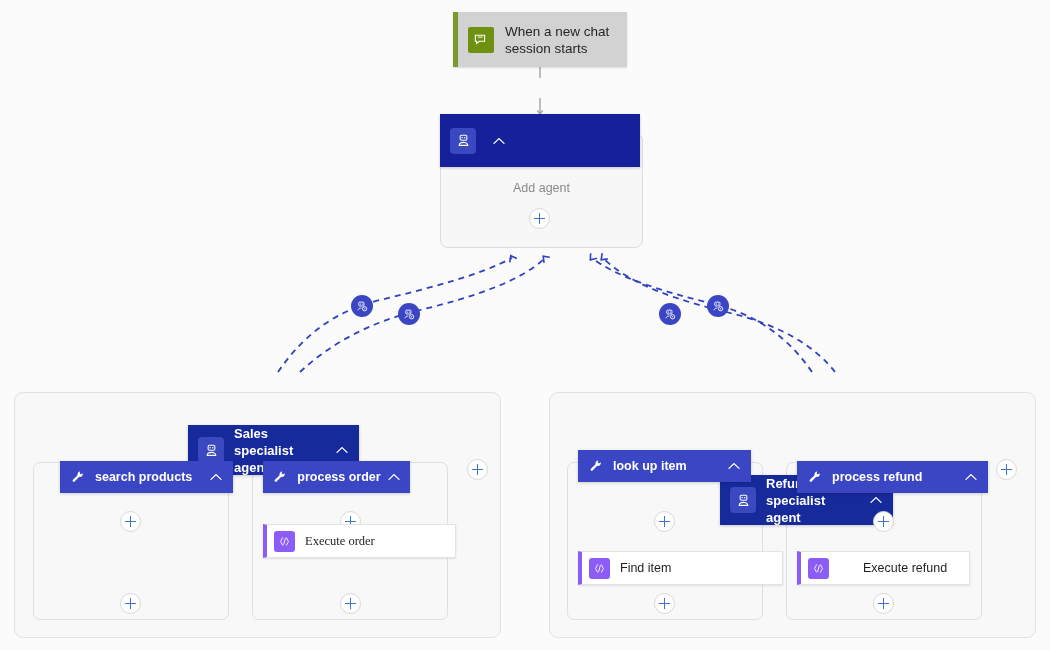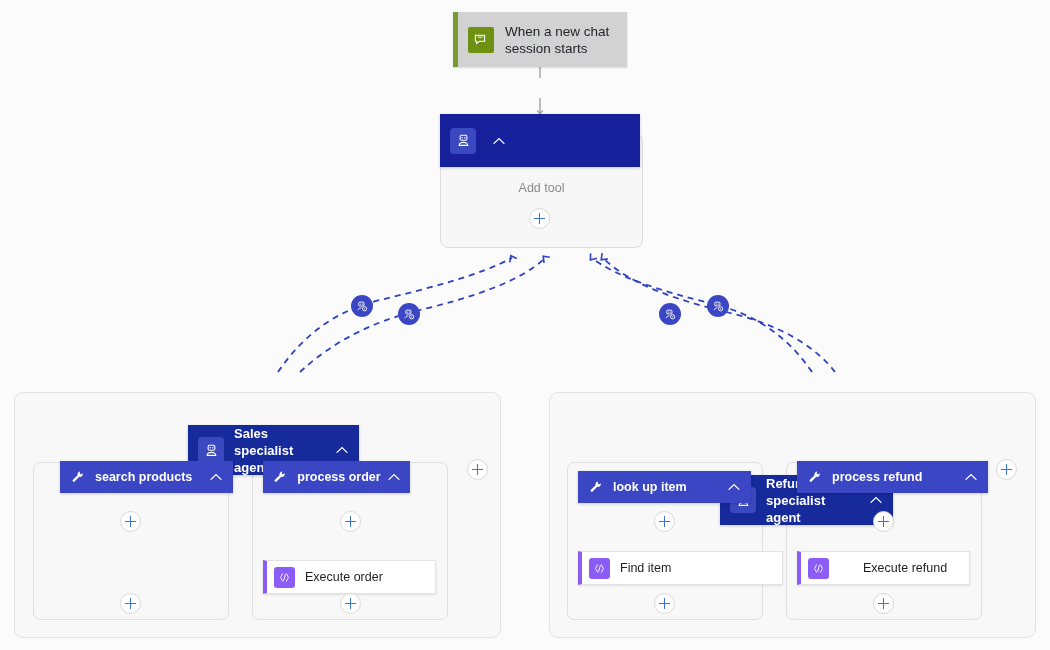--- a/index.html
+++ b/index.html
@@ -246,21 +246,21 @@
     <span class="trigger-icon">
       <svg width="16" height="16" viewBox="0 0 16 16" fill="none">
         <path d="M2.4 3.2h9.2v6.1H6.3L3.6 11.4V9.3H2.4z" stroke="#ffffff" stroke-width="1.1" fill="none"></path>
         <path d="M5.2 5.1h4" stroke="#ffffff" stroke-width="1" stroke-linecap="round"></path>
       </svg>
     </span>
     <span class="trigger-label">When a new chat session starts</span>
   </div>
 
   <div class="agent-body" style="left:440px; top:133px; width:203px; height:115px;">
-    <div class="addtool-text" style="top:47px;">Add tool</div>
+    <div class="addtool-text" style="top:47px;">Add agent</div>
   </div>
   <div class="plus" style="left:529px; top:208px;"></div>
 
   <div class="node agent-head deep" style="left:440px; top:114px; width:200px; height:53px;">
     <span class="agent-icon">
       <svg width="15" height="15" viewBox="0 0 16 16" fill="none">
         <rect x="4.4" y="2.4" width="7.2" height="5.4" rx="1.4" stroke="#fff" stroke-width="1.1"></rect>
         <circle cx="6.6" cy="5" r="0.8" fill="#fff"></circle>
         <circle cx="9.4" cy="5" r="0.8" fill="#fff"></circle>
         <path d="M3.4 13.2c0-2 2-3.2 4.6-3.2s4.6 1.2 4.6 3.2z" stroke="#fff" stroke-width="1.1" fill="none"></path>
@@ -361,21 +361,21 @@
       </svg>
     </span>
     <span class="tool-label">process order</span>
     <span class="chev">
       <svg width="12" height="8" viewBox="0 0 12 8">
           <path d="M1 6.4 L6 1.6 L11 6.4" stroke="#ffffff" stroke-width="1.3" fill="none" stroke-linecap="round"></path>
         </svg>
     </span>
   </div>
   <div class="plus" style="left:340px; top:511px;"></div>
-  <div class="action" style="left:263px; top:560px; width:173px;">
+  <div class="action" style="left:263px; top:524px; width:193px;font-family:Liberation Serif, serif;">
     <span class="action-icon">
       <svg width="13" height="13" viewBox="0 0 16 16" fill="none">
         <path d="M5.6 3.4 3.2 8l2.4 4.6M10.4 3.4 12.8 8l-2.4 4.6" stroke="#ffffff" stroke-width="1.1" fill="none" stroke-linecap="round"></path>
         <path d="M9 4.4 7 11.6" stroke="#ffffff" stroke-width="1.1" stroke-linecap="round"></path>
       </svg>
     </span>
     <span class="action-label">Execute order</span>
   </div>
   <div class="plus" style="left:340px; top:593px;"></div>
 
@@ -396,21 +396,21 @@
       </svg>
     </span>
     <span class="agent-label">Refund specialist agent</span>
     <span class="chev">
       <svg width="12" height="8" viewBox="0 0 12 8">
           <path d="M1 6.4 L6 1.6 L11 6.4" stroke="#ffffff" stroke-width="1.3" fill="none" stroke-linecap="round"></path>
         </svg>
     </span>
   </div>
 
-  <div class="tool-head" style="left:578px; top:471px; width:173px;">
+  <div class="tool-head" style="left:578px; top:450px; width:173px;">
     <span class="tool-icon">
       <svg width="14" height="14" viewBox="0 0 16 16" fill="none">
         <path d="M10.6 1.8a3.2 3.2 0 0 0-3.1 4.1L2.2 11.2a1.3 1.3 0 0 0 1.9 1.9l5.3-5.3a3.2 3.2 0 0 0 3.9-4.2L11.4 5.2 9.9 3.7z" fill="#ffffff"></path>
       </svg>
     </span>
     <span class="tool-label">look up item</span>
     <span class="chev">
       <svg width="12" height="8" viewBox="0 0 12 8">
           <path d="M1 6.4 L6 1.6 L11 6.4" stroke="#ffffff" stroke-width="1.3" fill="none" stroke-linecap="round"></path>
         </svg>

